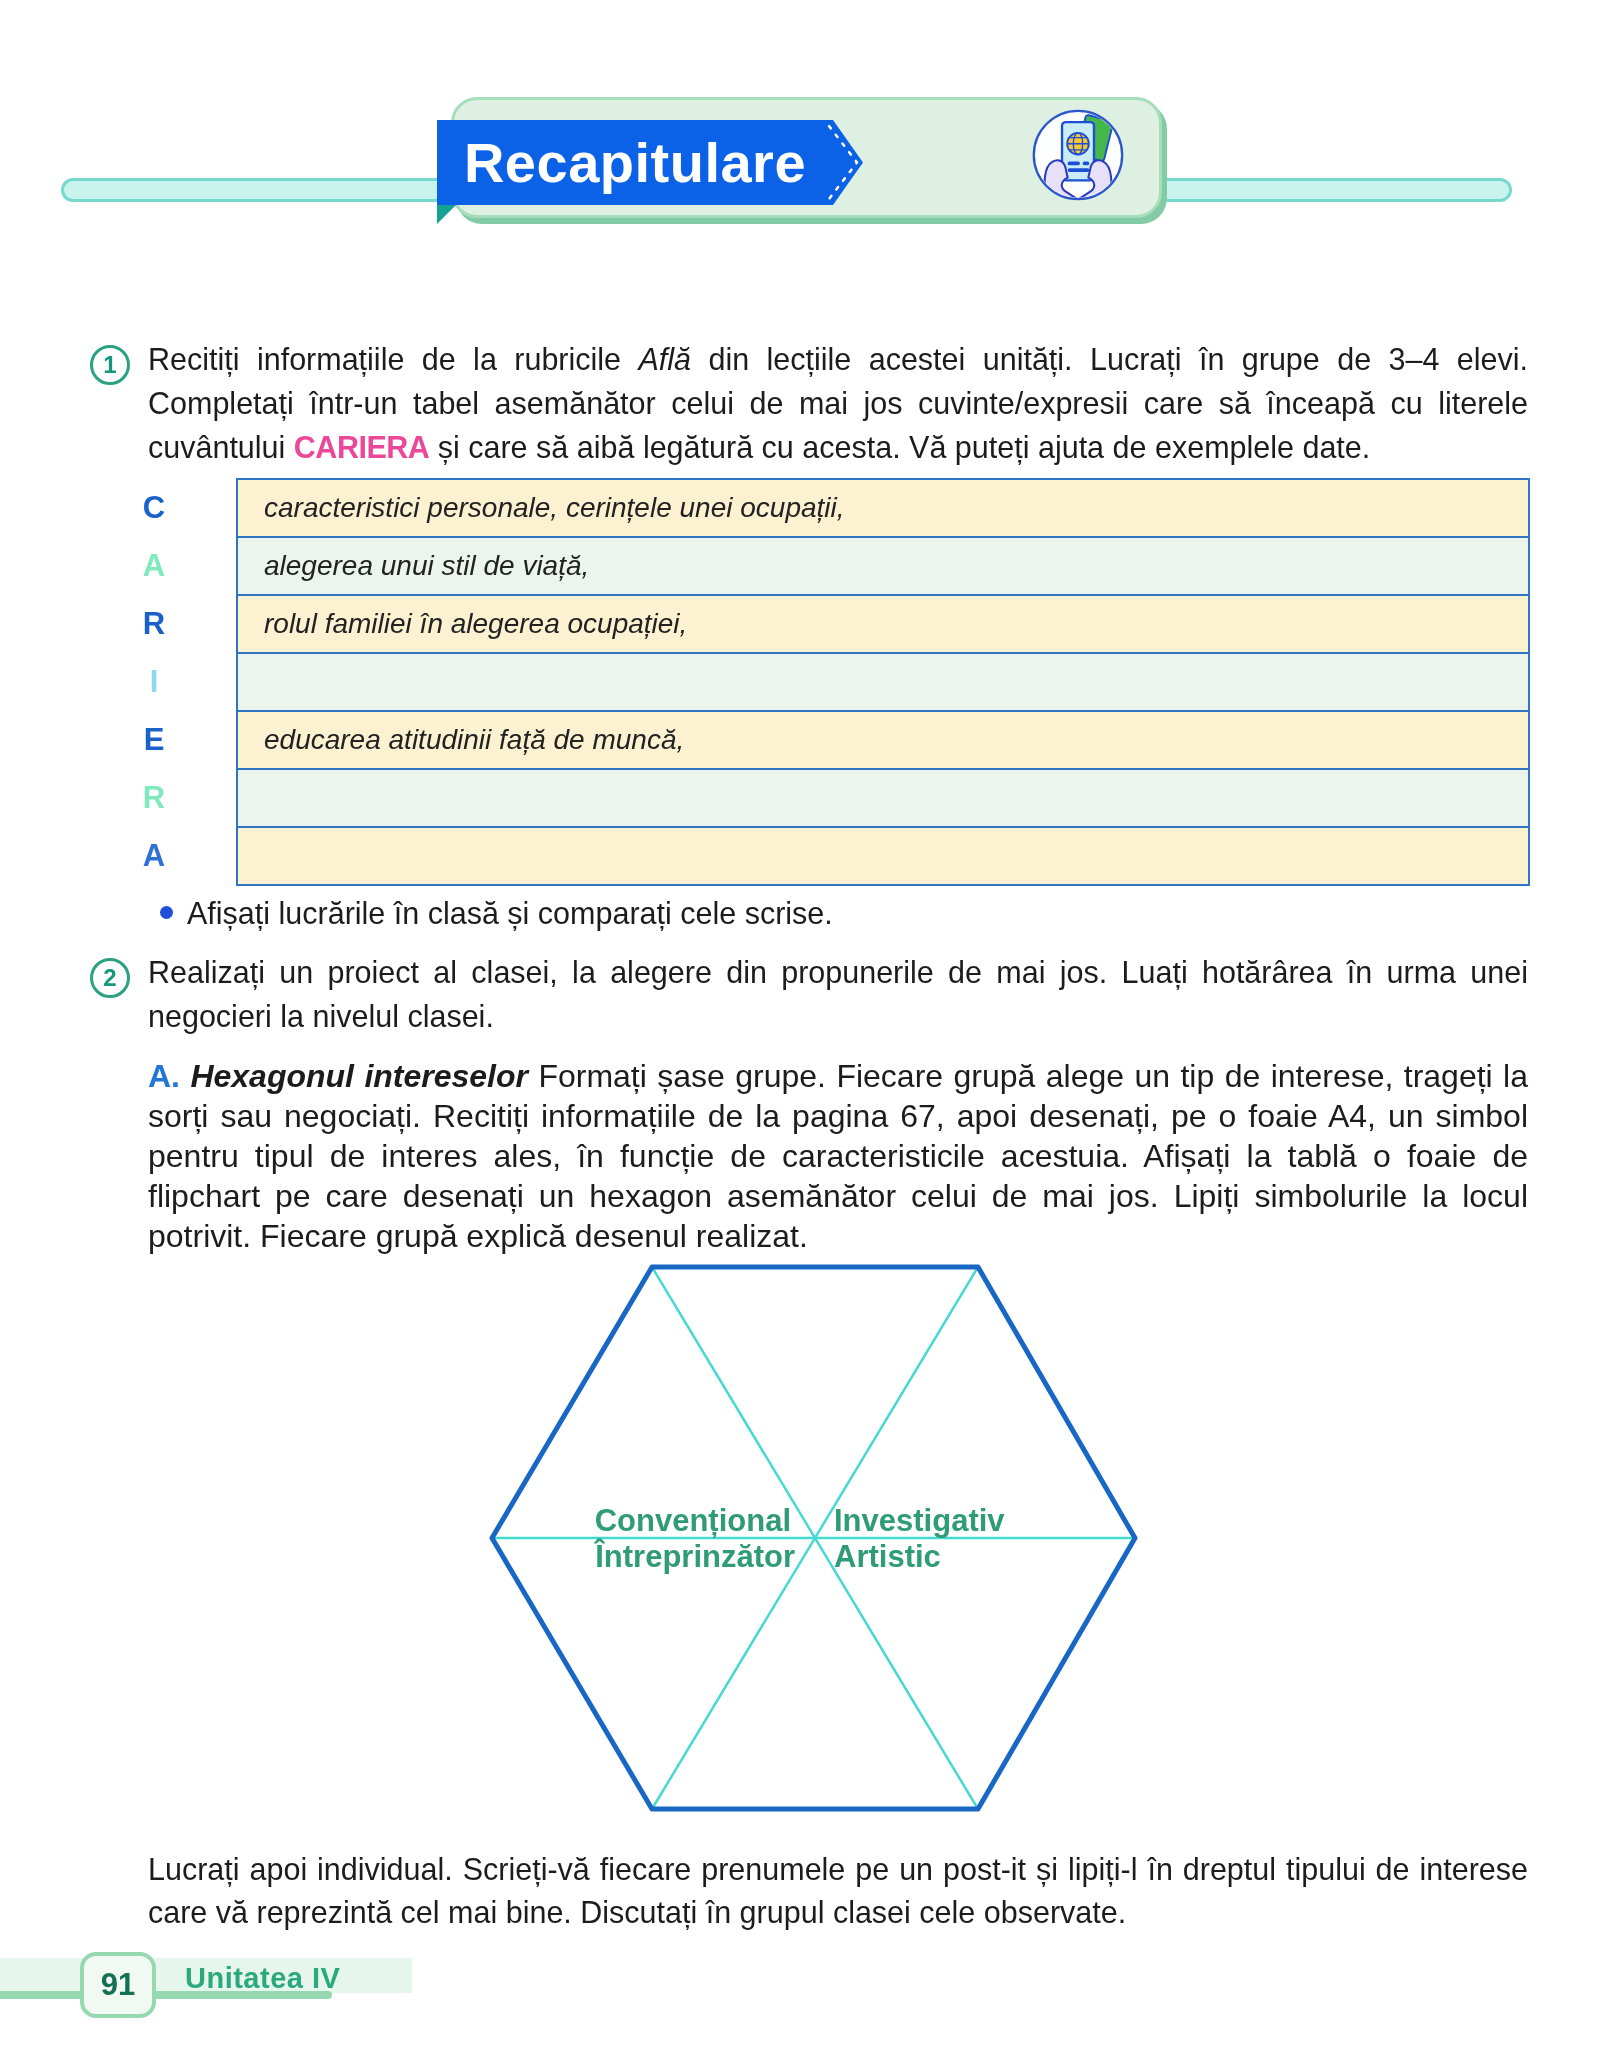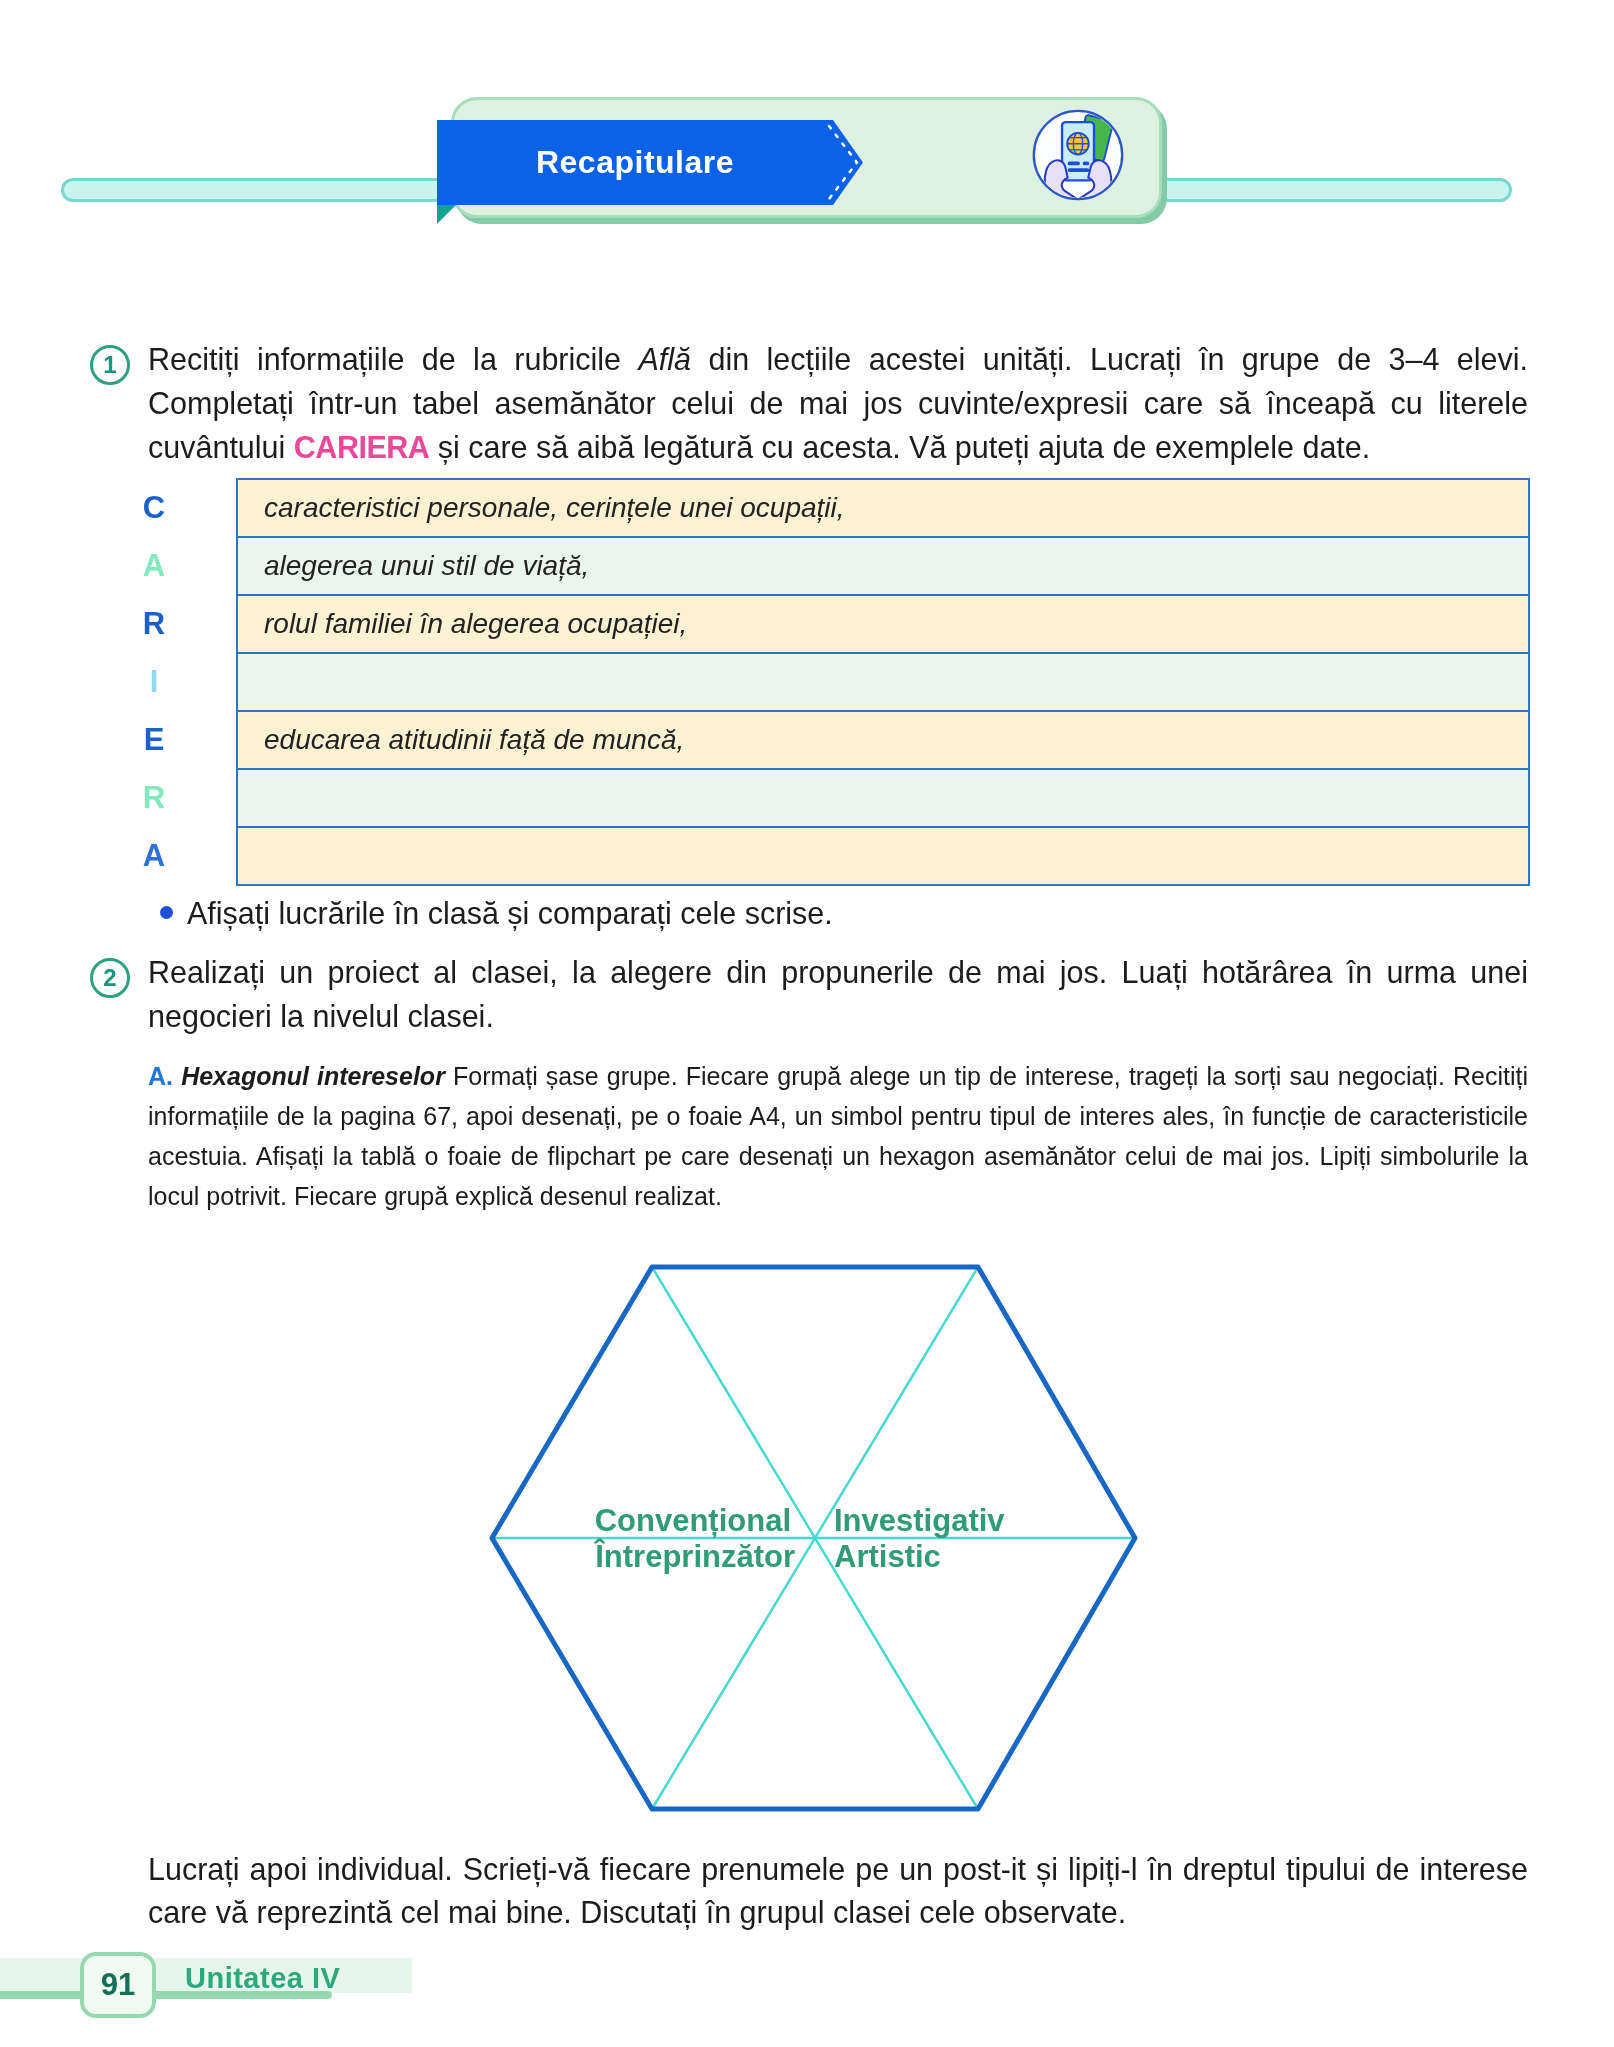--- a/index.html
+++ b/index.html
@@ -5,29 +5,29 @@
   html,body{margin:0;padding:0;background:#ffffff;}
   body{width:1614px;height:2047px;position:relative;font-family:"Liberation Sans",sans-serif;color:#1c1c1c;overflow:hidden;}
   .abs{position:absolute;}
 
   
   .hdr-bar{left:61px;top:178px;width:1445px;height:18px;background:#c9f4ee;border:3px solid #77d9cd;border-radius:12px;z-index:1;}
   .hdr-box{left:451px;top:97px;width:705px;height:115px;background:#ddf0e1;border:3px solid #a6ddbb;border-radius:26px;box-shadow:5px 6px 0 #82cba6;z-index:2;}
   .hdr-fold{left:437px;top:200px;width:0;height:0;border-top:24px solid #15a193;border-left:24px solid transparent;z-index:3;transform:scaleX(-1);}
   .hdr-banner{left:437px;top:120px;width:426px;height:85px;z-index:4;}
   .hdr-banner svg{display:block;}
-  .hdr-title{left:437px;top:120px;width:396px;height:85px;display:flex;align-items:center;justify-content:center;color:#ffffff;font-size:32px;font-weight:bold;z-index:5;letter-spacing:0.5px;}
+  .hdr-title{left:437px;top:120px;width:396px;height:85px;display:flex;align-items:center;justify-content:center;color:#ffffff;font-size:56px;font-weight:bold;z-index:5;letter-spacing:0.5px;}
   .hdr-icon{left:1031px;top:108px;width:94px;height:94px;z-index:5;}
 
   
   .numcircle{width:34px;height:34px;border:3px solid #2ba181;border-radius:50%;background:#ffffff;color:#15967d;font-weight:bold;font-size:24px;display:flex;align-items:center;justify-content:center;}
 
   
   .para{left:148px;width:1380px;font-size:30.5px;line-height:44px;text-align:justify;color:#1c1c1c;}
-  .para-a{left:148px;width:1380px;font-size:25px;line-height:40px;text-align:justify;color:#1c1c1c;}
+  .para-a{left:148px;width:1380px;font-size:32px;line-height:40px;text-align:justify;color:#1c1c1c;}
   .it{font-style:italic;}
   .cariera{color:#ec4899;font-weight:bold;letter-spacing:-0.5px;}
   .blue-a{color:#2276d8;font-weight:bold;}
   .bold-it{font-weight:bold;font-style:italic;}
 
   
   .ctable{left:236px;top:478px;width:1294px;z-index:1;}
   .trow{position:relative;height:56px;border:2px solid #2e75c5;margin-top:-2px;box-sizing:content-box;}
   .trow:first-child{margin-top:0;}
   .row-cream{background:#fcf2d1;}

